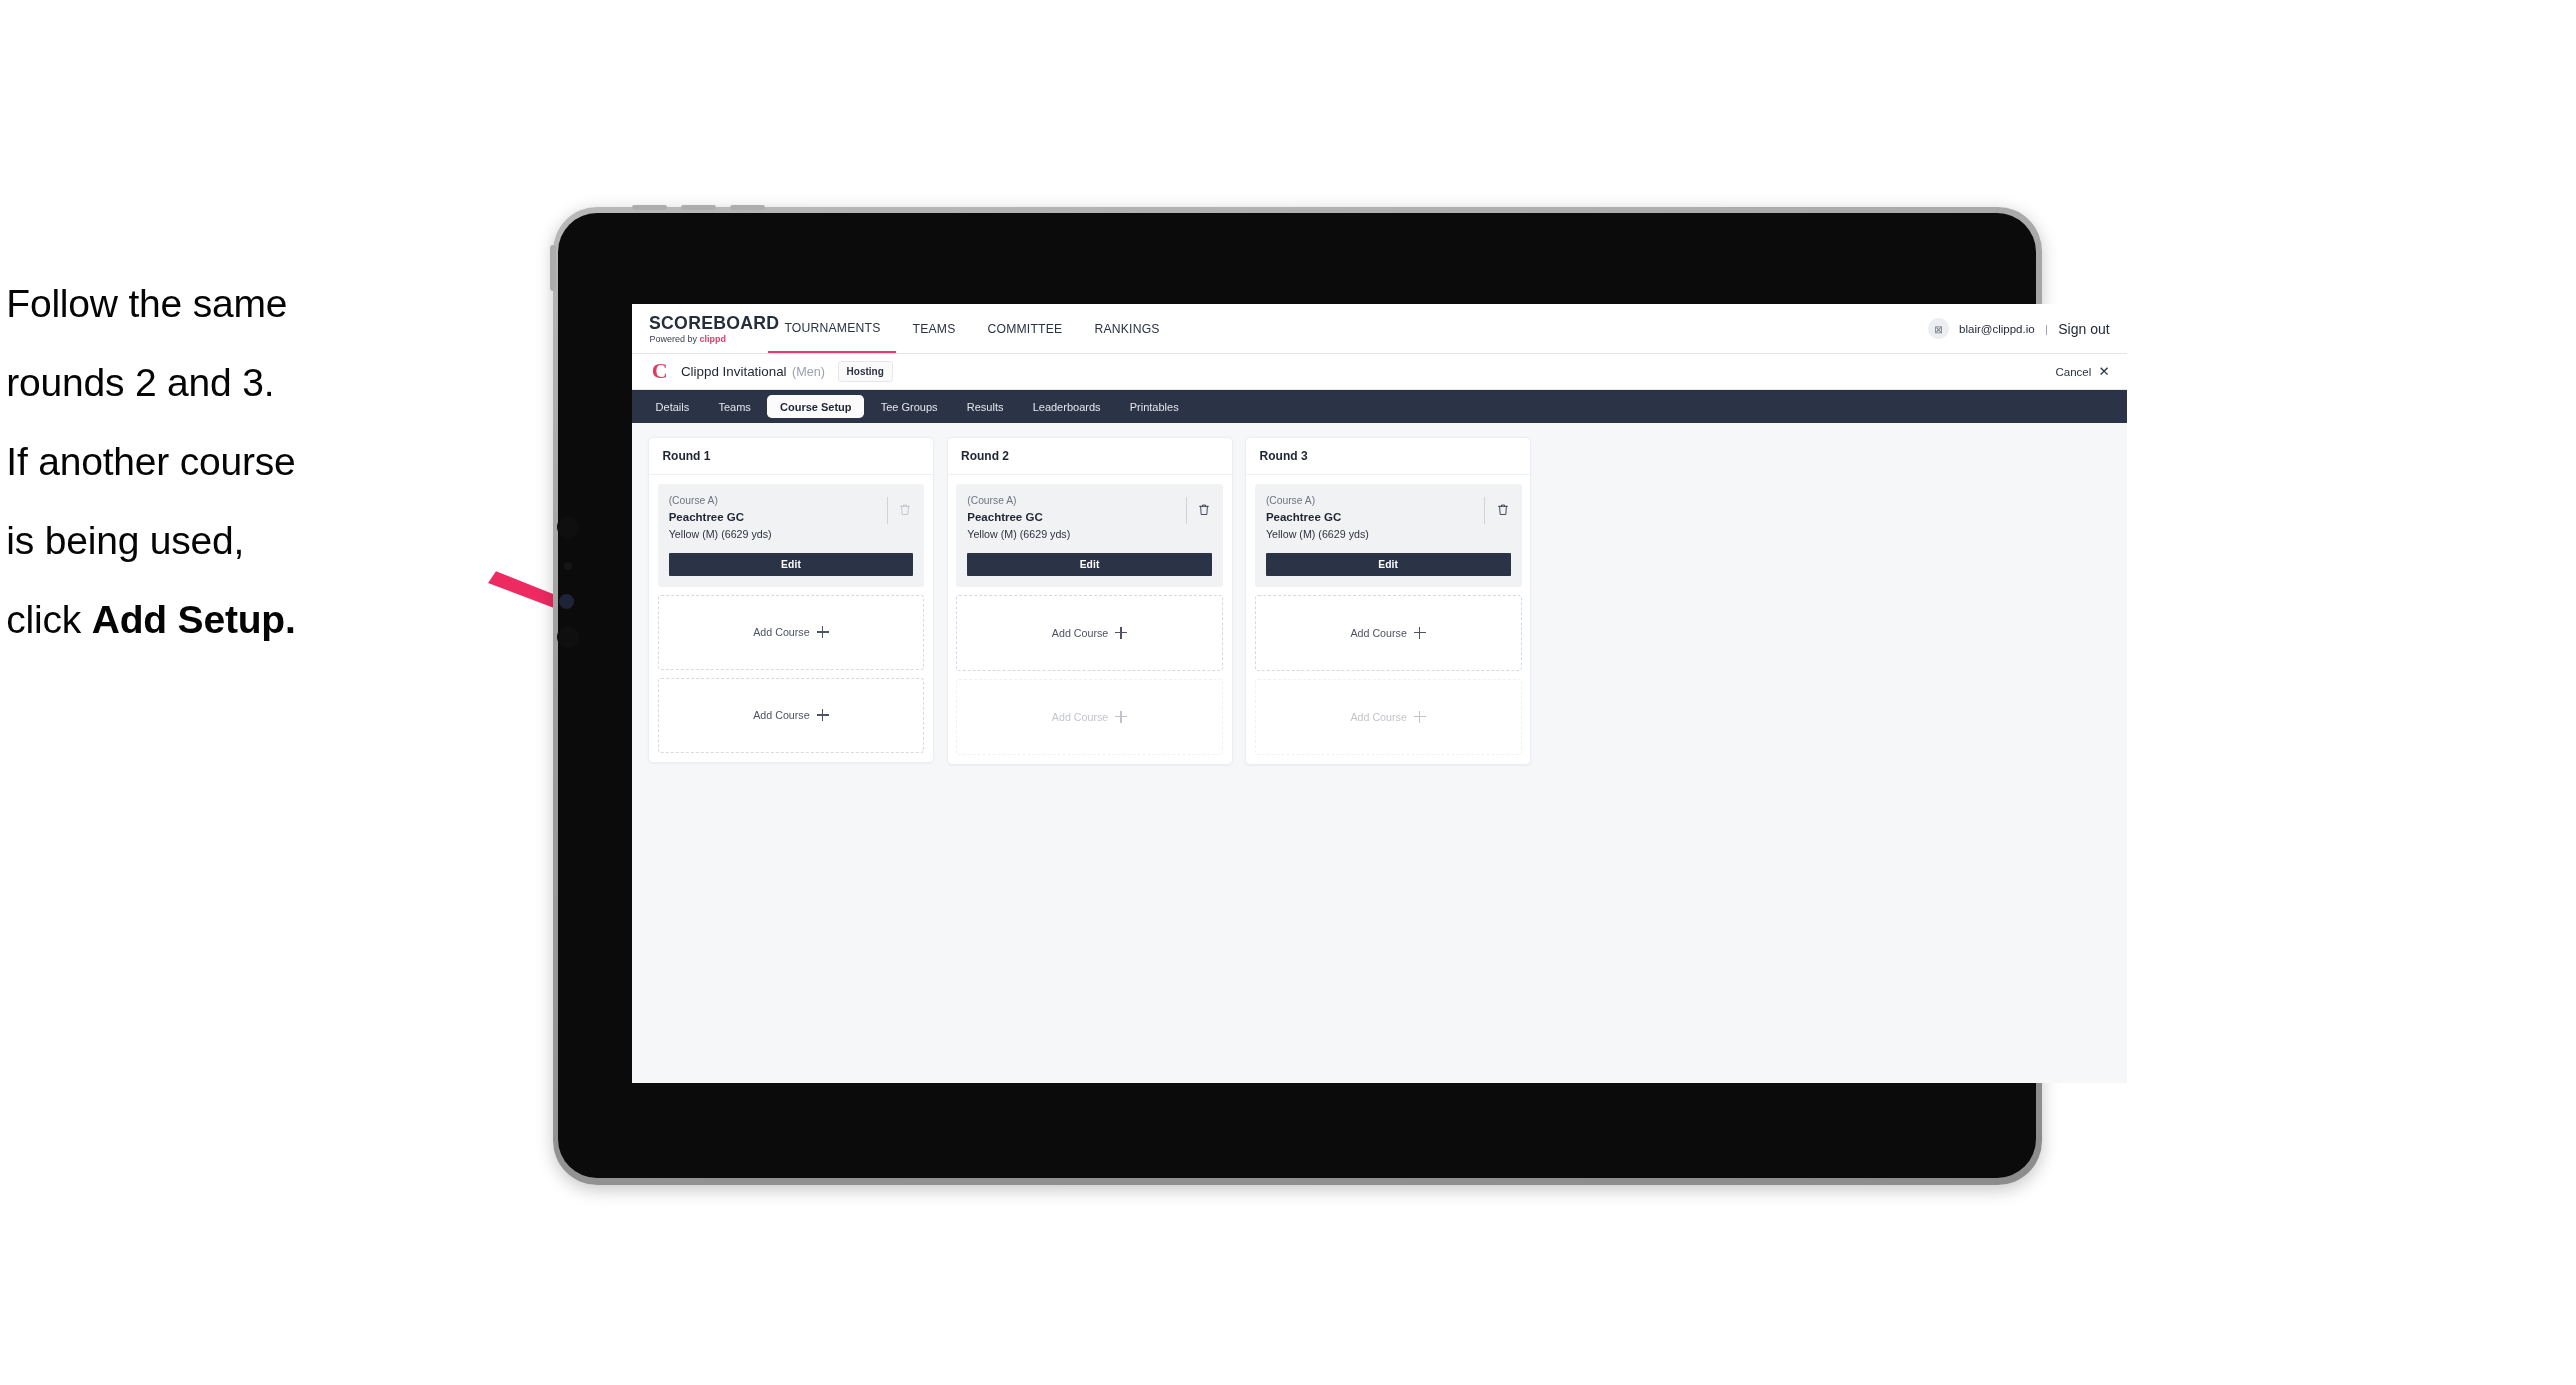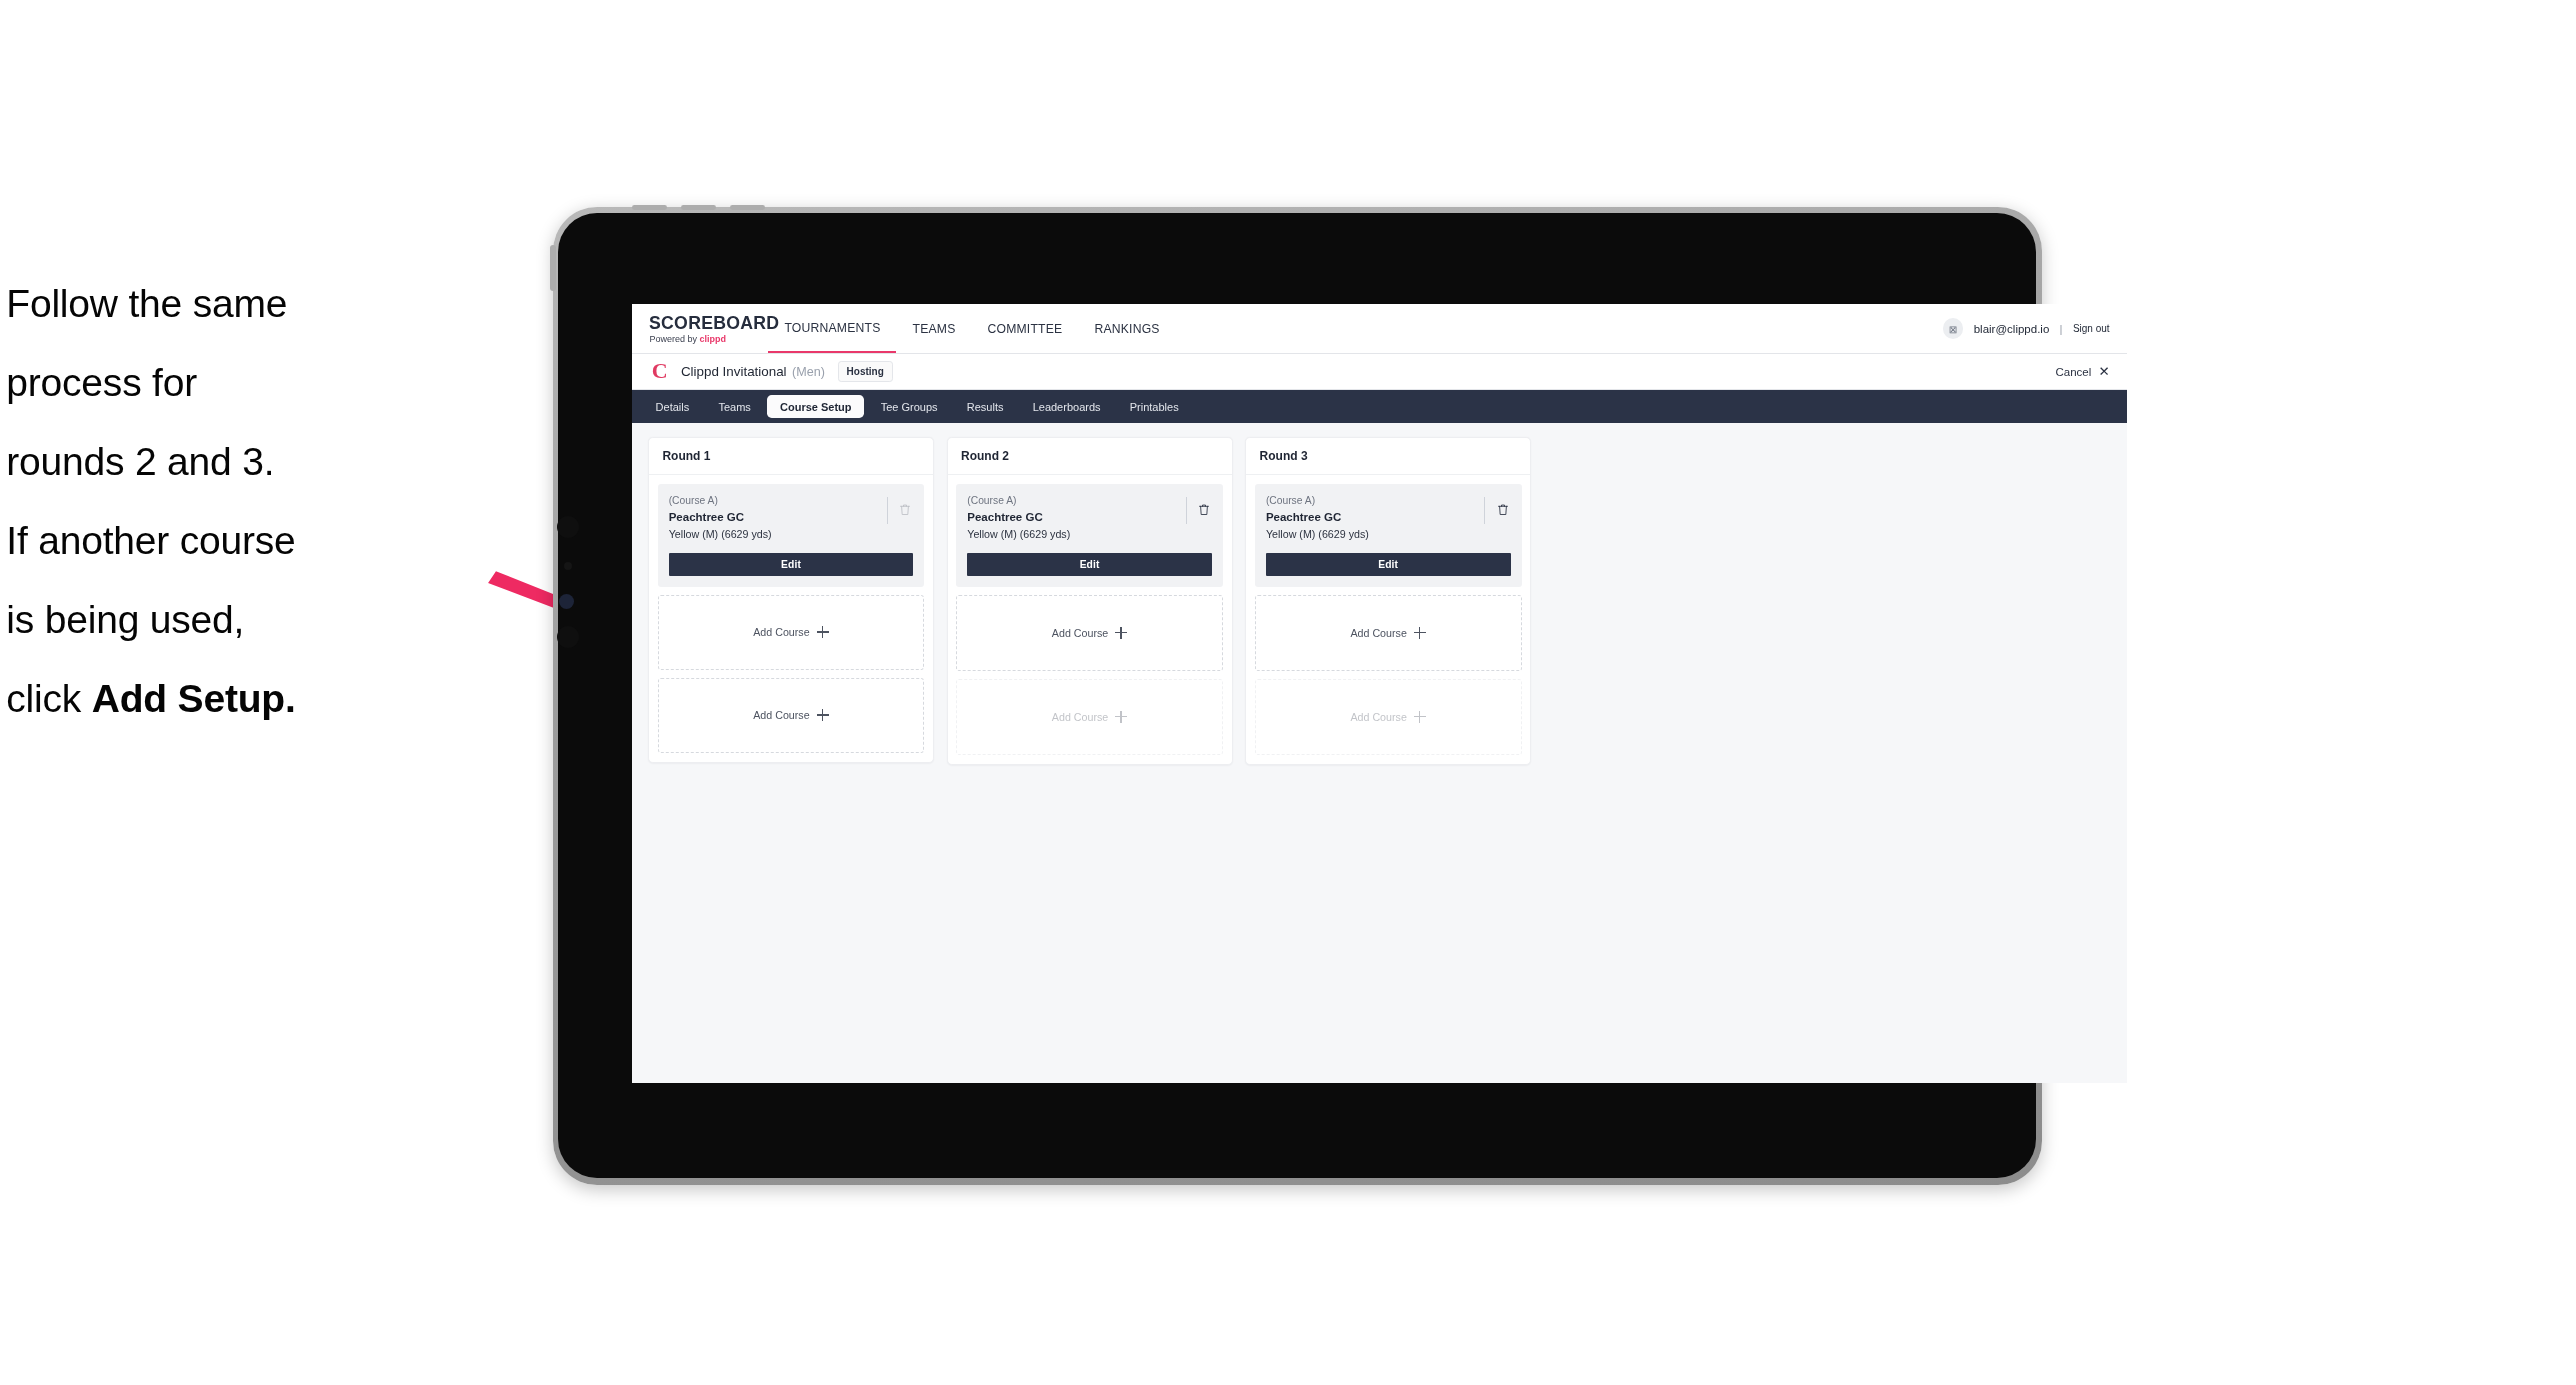--- a/index.html
+++ b/index.html
@@ -159,21 +159,21 @@
   #avatar {
     width: 20.5px; height: 20.5px;
     border-radius: 50%;
     background: #eceef1;
     display: flex; align-items: center; justify-content: center;
     color: #707784;
     font-size: 10.3px;
   }
   #user-email { font-size: 11.5px; color: #232a38; }
   #nav-sep { font-size: 11.5px; color: #9aa0ac; }
-  #sign-out { font-size: 10px; color: #232a38; cursor: pointer; }
+  #sign-out { font-size: 14px; color: #232a38; cursor: pointer; }
 
   
   #tourn-bar {
     position: relative;
     height: 36px;
     background: #ffffff;
     border-bottom: 0.8px solid #e3e5e9;
     display: flex;
     align-items: center;
     padding: 0 17.4px;
@@ -358,21 +358,20 @@
 
   
   .round-col.col1 .add-box { height: 73px; }
   .round-col.col1 .add-box:nth-of-type(1) { margin-top: 7.1px; }
 </style>
 </head>
 <body>
 
 <div id="annotation">
   <span class="ln">Follow the same</span>
-  <span class="ln">process for</span>
   <span class="ln">rounds 2 and 3.</span>
   <span class="ln">If another course</span>
   <span class="ln">is being used,</span>
   <span class="ln"><span>click </span><span class="bold">Add Setup.</span></span>
 </div>
 
 <svg id="arrow-svg" viewBox="0 0 440 210">
   <path d="M38 33 L288 133 L306 92 L360 182 L258 178 L276 142 L28 48 Z" fill="#ee2a62"></path>
 </svg>
 

